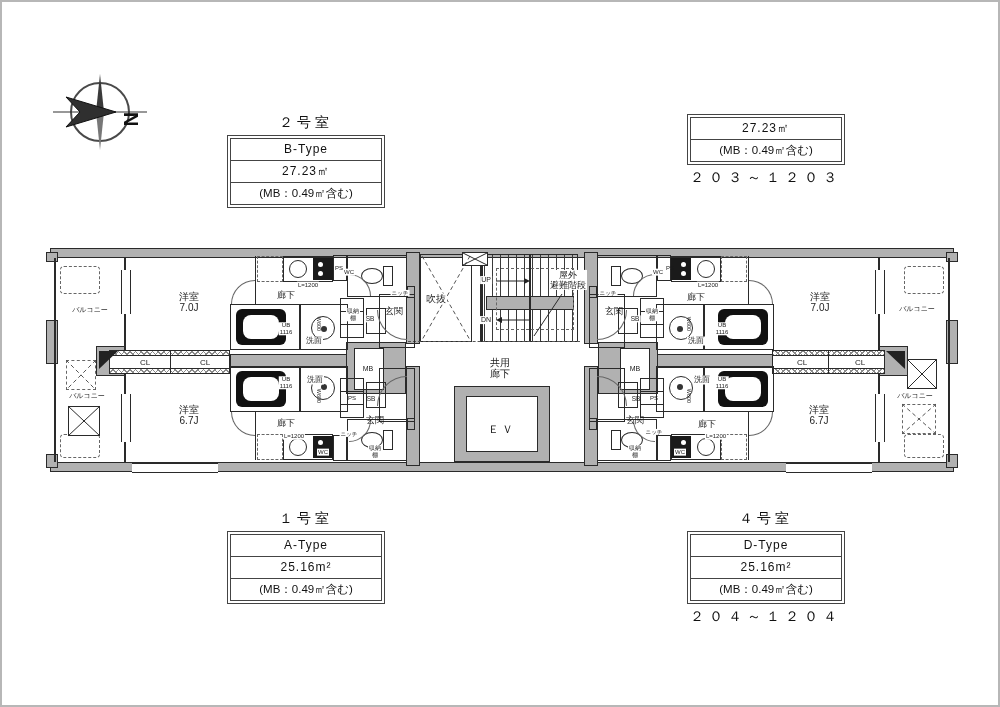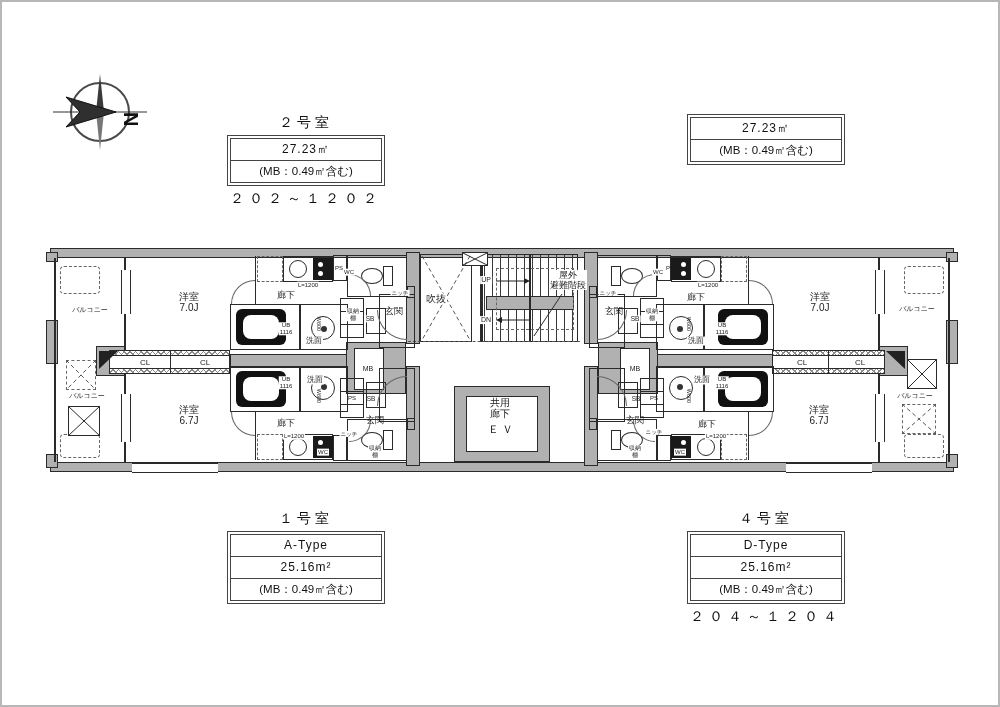--- a/index.html
+++ b/index.html
@@ -38,34 +38,35 @@
     <polygon points="50,8 54,46 46,46" fill="#3a3a3a"></polygon>
     <polygon points="50,84 54,46 46,46" fill="#777"></polygon>
     <polygon points="66,46 16,31 30,46 16,61" fill="#2f2f2f" stroke="#111" stroke-width="1"></polygon>
     <text x="80" y="52" transform="rotate(90 80 46)" font-size="20" font-weight="bold" fill="#111" font-family="Liberation Sans, sans-serif">N</text>
   </svg>
 
   <div class="iblock" style="left:218px;top:112px;width:172px;">
     <div class="ib-title">２号室</div>
     <div class="ib-box" style="width:152px;margin:0 auto;">
       <div class="ib-in">
+        <div class="ib-row">B-Type</div>
         <div class="ib-row">27.23㎡</div>
         <div class="ib-row" style="letter-spacing:0;font-size:11.5px;">(MB：0.49㎡含む)</div>
       </div>
     </div>
-    <div class="ib-range">２０２～１２０２</div>
   </div>
 
   <div class="iblock" style="left:678px;top:112px;width:172px;">
     <div class="ib-box" style="width:152px;margin:0 auto;">
       <div class="ib-in">
         <div class="ib-row">27.23㎡</div>
         <div class="ib-row" style="letter-spacing:0;font-size:11.5px;">(MB：0.49㎡含む)</div>
       </div>
     </div>
+    <div class="ib-range">２０３～１２０３</div>
   </div>
 
   <div class="iblock" style="left:218px;top:508px;width:172px;">
     <div class="ib-title">１号室</div>
     <div class="ib-box" style="width:152px;margin:0 auto;">
       <div class="ib-in">
         <div class="ib-row">A-Type</div>
         <div class="ib-row">25.16m²</div>
         <div class="ib-row" style="letter-spacing:0;font-size:11.5px;">(MB：0.49㎡含む)</div>
       </div>
@@ -214,21 +215,21 @@
       <span class="plabel bg" style="left: 292px; top: 434px; font-size: 6px;">L=1200</span>
       <span class="plabel bg" style="left: 321px; top: 450px; font-size: 6px;">WC</span>
       <span class="plabel bg" style="left: 373px; top: 450px; font-size: 6px;">収納
 棚</span>
       <span class="plabel bg" style="left: 347px; top: 432px; font-size: 5.5px;">ニッチ</span>
       <span class="plabel bg" style="left: 434px; top: 297px; font-size: 10px;">吹抜</span>
       <span class="plabel bg" style="left: 484px; top: 278px; font-size: 7px;">UP</span>
       <span class="plabel bg" style="left: 484px; top: 318px; font-size: 7px;">DN</span>
       <span class="plabel bg" style="left: 566px; top: 278px; font-size: 9px;">屋外
 避難階段</span>
-      <span class="plabel" style="left: 498px; top: 366px; font-size: 10px; margin-top: 40px;">共用
+      <span class="plabel" style="left: 498px; top: 366px; font-size: 10px;">共用
 廊下</span>
       <span class="plabel" style="left: 500px; top: 427px; font-size: 11px; letter-spacing: 3px;">ＥＶ</span>
       <span class="plabel bg" style="left: 633px; top: 317px; font-size: 6.5px;">SB</span>
       <span class="plabel bg" style="left: 650px; top: 313px; font-size: 6px;">収納
 棚</span>
       <span class="plabel" style="left: 633px; top: 367px; font-size: 7px;">MB</span>
       <span class="plabel" style="left: 634px; top: 397px; font-size: 6.5px;">SB</span>
       <span class="plabel" style="left: 652px; top: 396px; font-size: 6px;">PS</span>
       <span class="plabel bg" style="left: 656px; top: 270px; font-size: 6px;">WC</span>
       <span class="plabel" style="left: 668px; top: 266px; font-size: 6px;">PS</span>

